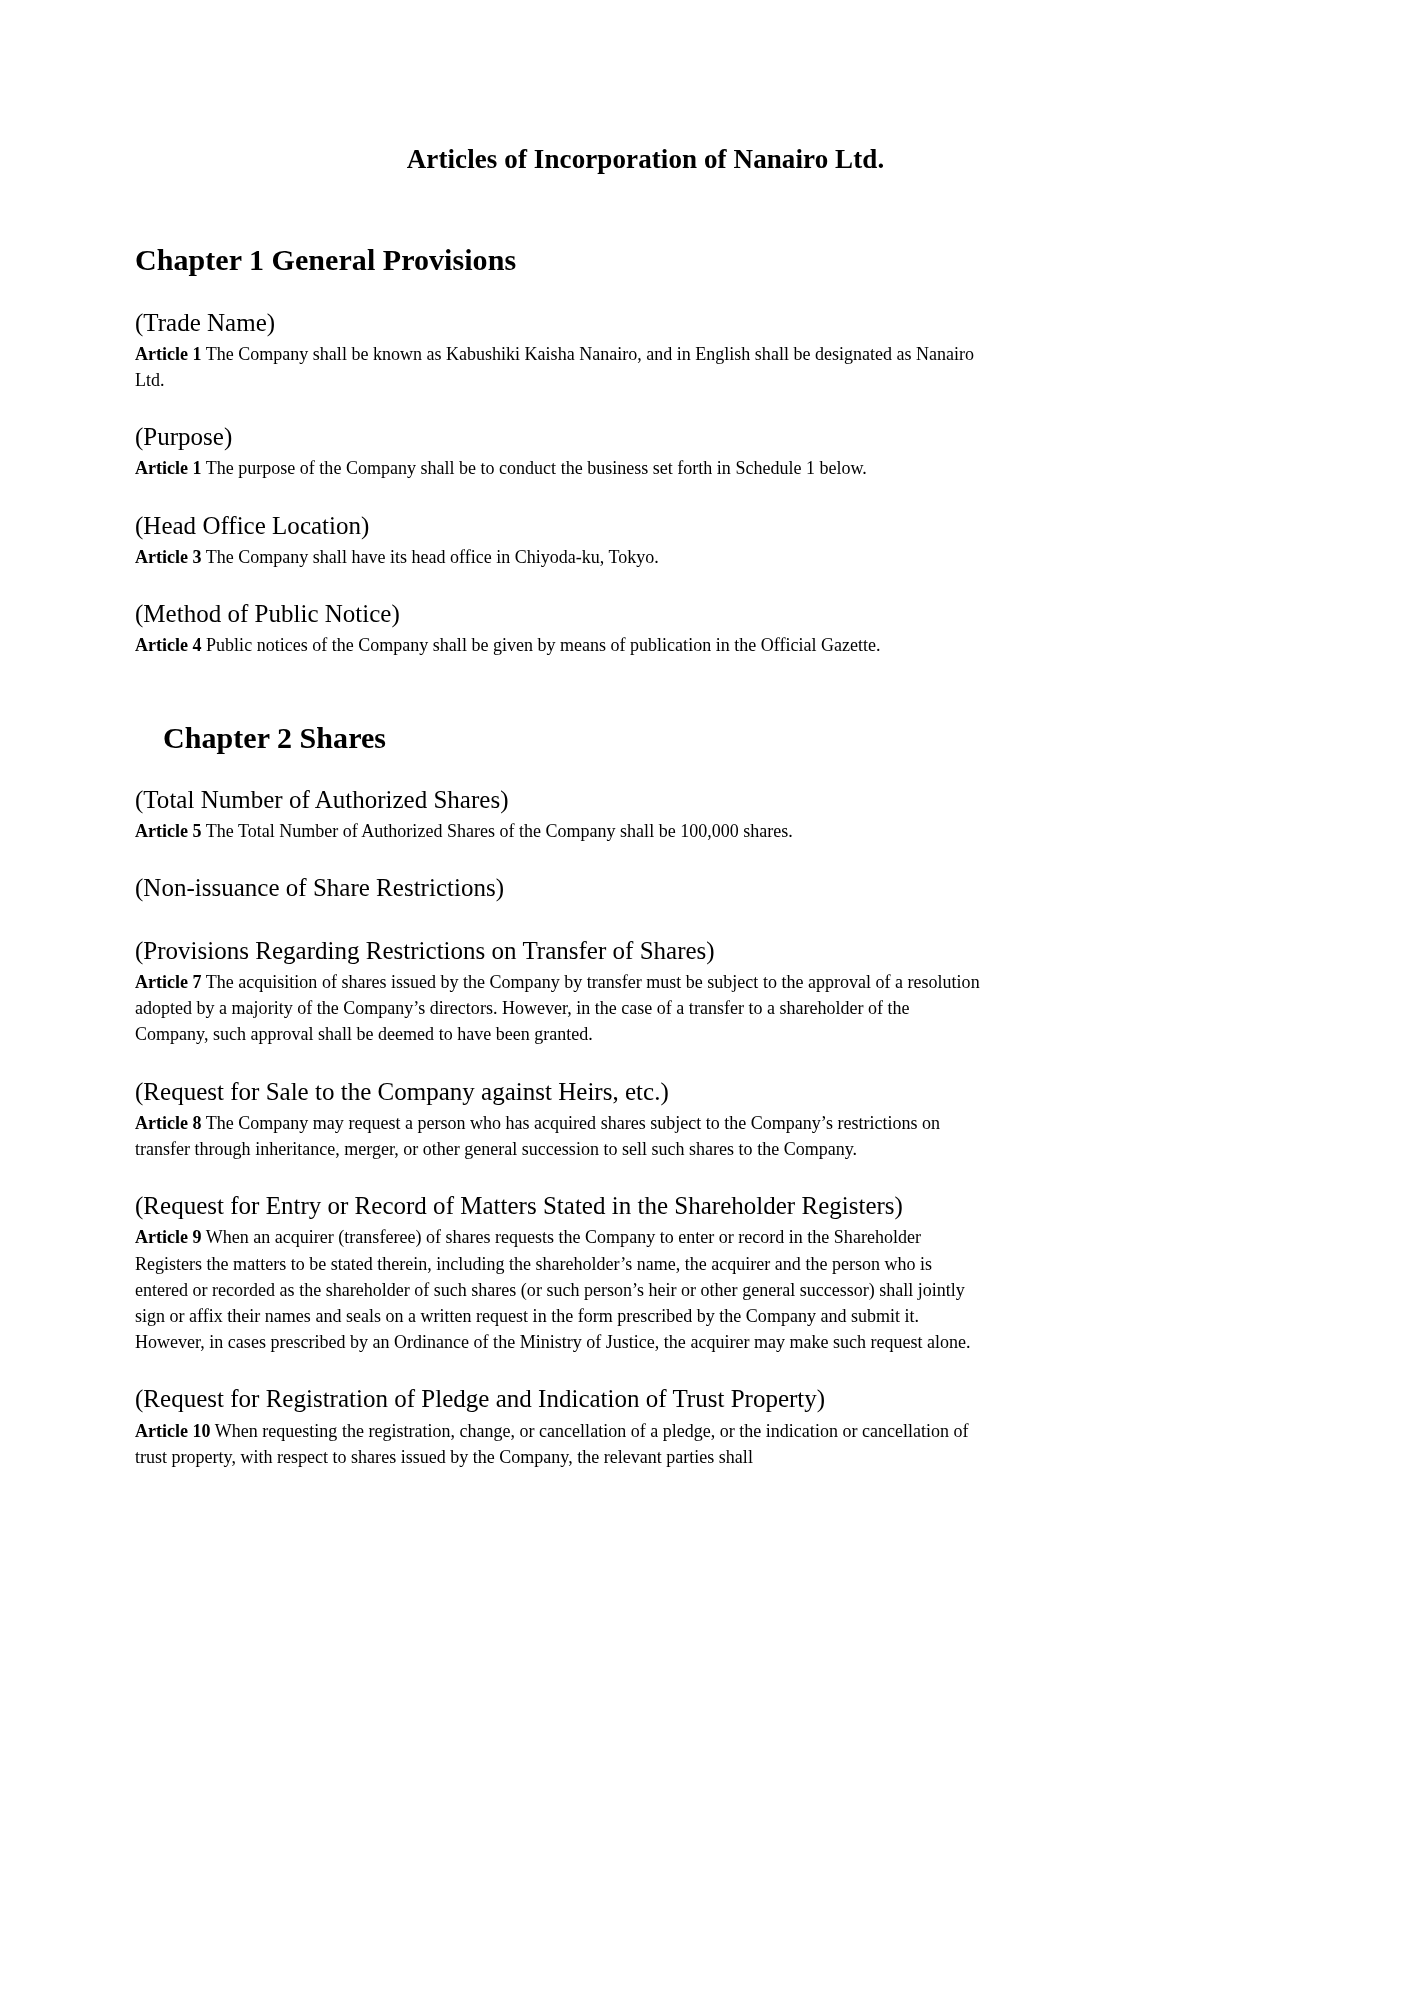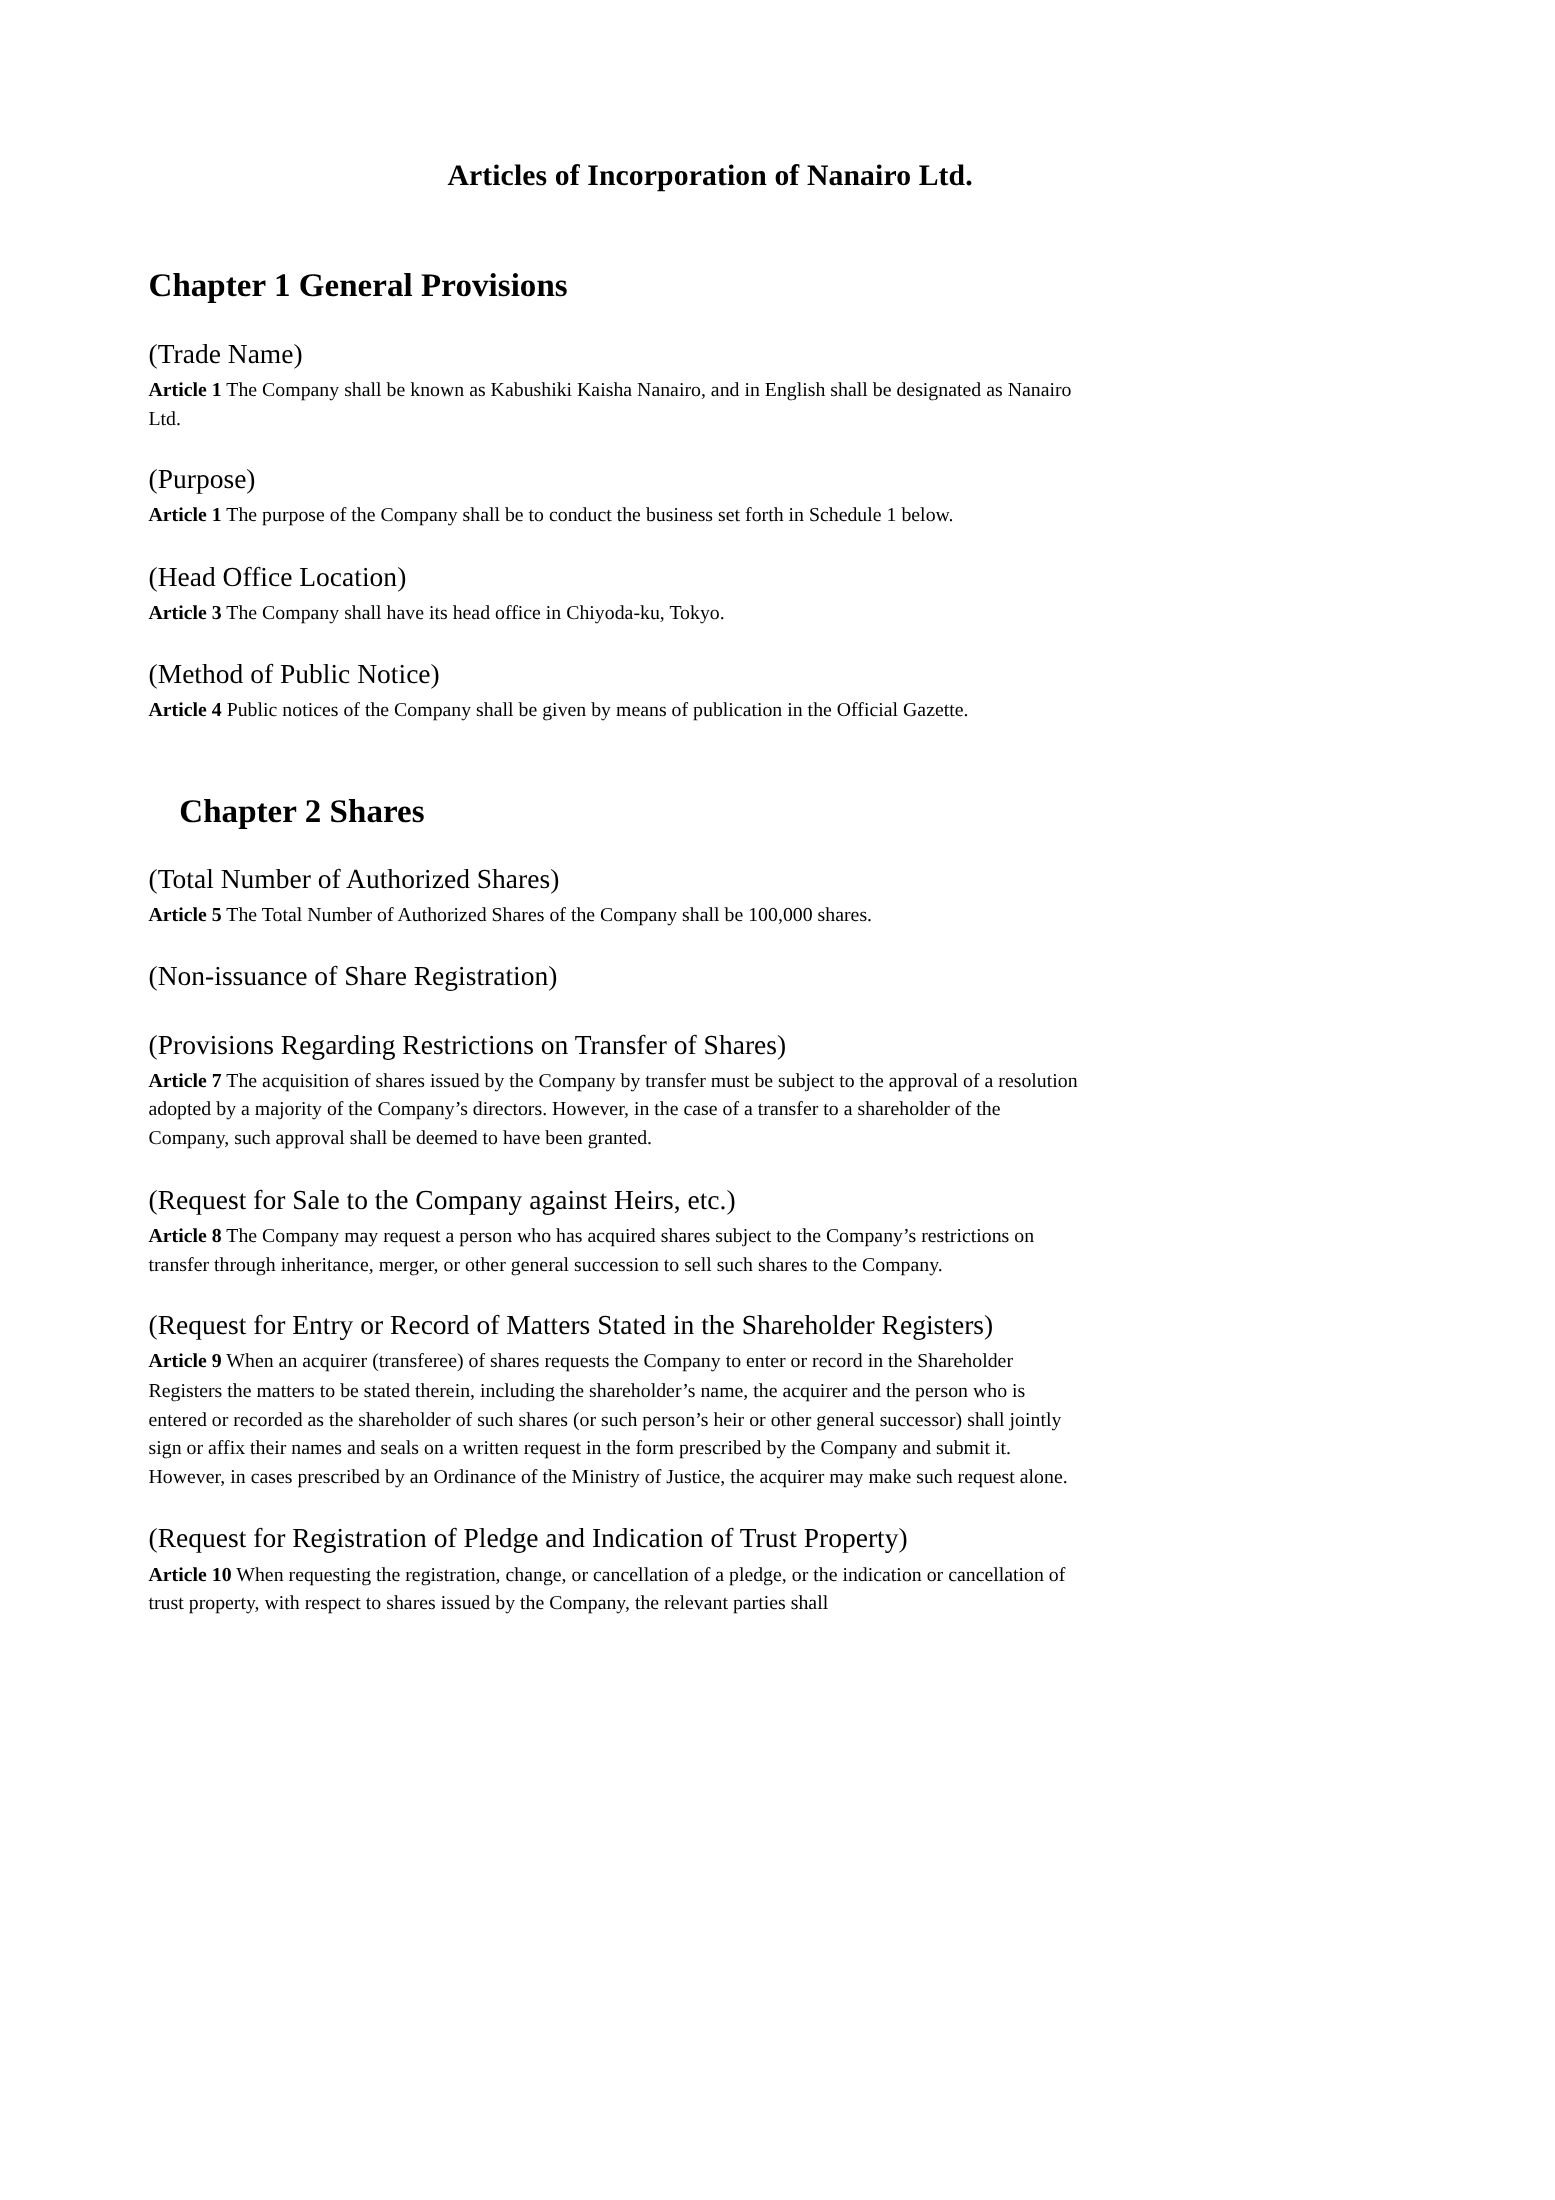--- a/index.html
+++ b/index.html
@@ -97,21 +97,21 @@
   </div>
 
   <h2 class="chapter-heading chapter-2">Chapter 2 Shares</h2>
 
   <div class="article-block first-article">
     <div class="article-title">(Total Number of Authorized Shares)</div>
     <p class="article-body"><span class="article-label">Article 5</span><span> The Total Number of Authorized Shares of the Company shall be 100,000 shares.</span></p>
   </div>
 
   <div class="article-block">
-    <div class="article-title">(Non-issuance of Share Registration)</div>
+    <div class="article-title">(Non-issuance of Share Restrictions)</div>
   </div>
 
   <div class="article-block">
     <div class="article-title">(Provisions Regarding Restrictions on Transfer of Shares)</div>
     <p class="article-body"><span class="article-label">Article 7</span><span> The acquisition of shares issued by the Company by transfer must be subject to the approval of a resolution adopted by a majority of the Company’s directors. However, in the case of a transfer to a shareholder of the Company, such approval shall be deemed to have been granted.</span></p>
   </div>
 
   <div class="article-block">
     <div class="article-title">(Request for Sale to the Company against Heirs, etc.)</div>
     <p class="article-body"><span class="article-label">Article 8</span><span> The Company may request a person who has acquired shares subject to the Company’s restrictions on transfer through inheritance, merger, or other general succession to sell such shares to the Company.</span></p>

